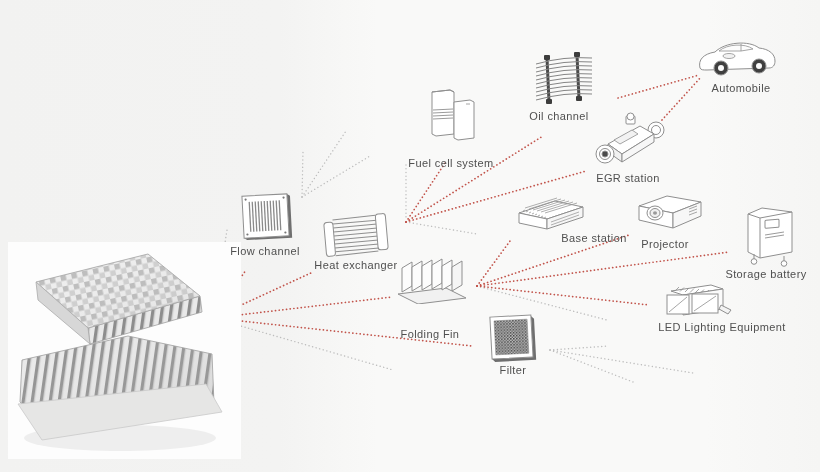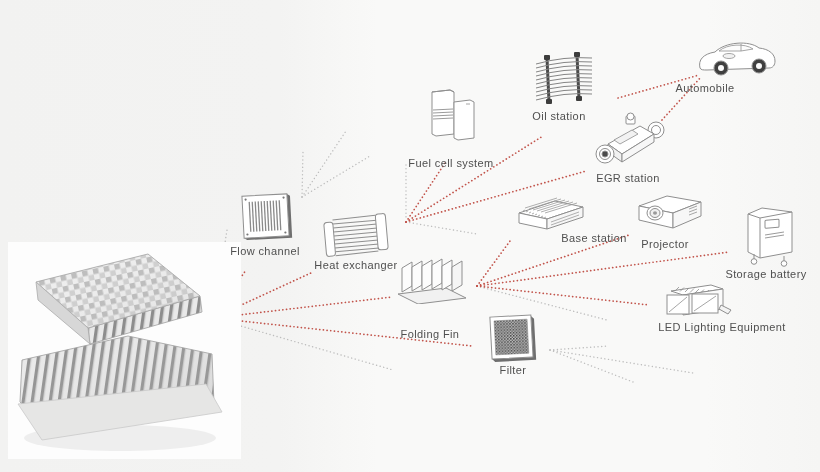--- a/index.html
+++ b/index.html
@@ -170,21 +170,21 @@
         <path d="M6 44 Q34 36 62 38"></path>
           <path d="M6 48 Q34 40 62 42"></path>
       </g>
       <g fill="#3d3d3d">
         <rect x="14" y="3" width="6" height="5" rx="1"></rect>
           <rect x="44" y="0" width="6" height="5" rx="1"></rect>
         <rect x="16" y="47" width="6" height="5" rx="1"></rect>
           <rect x="46" y="44" width="6" height="5" rx="1"></rect>
       </g>
     </svg>
-    <div class="label" style="left:528px;top:110px;width:62px;">Oil station</div>
+    <div class="label" style="left:528px;top:110px;width:62px;">Oil channel</div>
   </div>
 
   <div class="node">
     <svg class="icon" style="left:592px;top:112px;" width="76" height="60" viewBox="0 0 76 60">
       <g fill="#ffffff" stroke="#8f8f8f">
         <circle cx="64" cy="18" r="8"></circle>
           <circle cx="64" cy="18" r="4.5"></circle>
         <path d="M16 32 L48 14 L62 22 L30 42 Z"></path>
         <path d="M16 32 L30 42 L30 50 L16 40 Z" fill="#f1f1f1"></path>
         <path d="M30 42 L62 22 L62 30 L30 50 Z" fill="#f7f7f7"></path>
@@ -205,21 +205,21 @@
         <path d="M5 32 C3 24 8 18 20 16 C30 6 54 4 64 12 C74 13 80 18 80 25 C80 29 78 32 74 32 L12 34 C8 34 6 34 5 32 Z"></path>
         <path d="M24 15 C32 8 50 7 58 13 L46 15 Z" fill="#fcfcfc" stroke-width="0.8"></path>
         <line x1="46" y1="8" x2="46" y2="15" stroke-width="0.8"></line>
         <ellipse cx="34" cy="20" rx="6" ry="2.5" fill="#f2f2f2" stroke-width="0.8"></ellipse>
         <circle cx="26" cy="32" r="7" fill="#3f3f3f"></circle>
           <circle cx="26" cy="32" r="3" fill="#fafafa" stroke="none"></circle>
         <circle cx="64" cy="30" r="7" fill="#3f3f3f"></circle>
           <circle cx="64" cy="30" r="3" fill="#fafafa" stroke="none"></circle>
       </g>
     </svg>
-    <div class="label" style="left:668px;top:82px;width:74px;">Automobile</div>
+    <div class="label" style="left:704px;top:82px;width:74px;">Automobile</div>
   </div>
 
   <div class="node">
     <svg class="icon" style="left:515px;top:195px;" width="72" height="38" viewBox="0 0 72 38">
       <g fill="#ffffff" stroke="#8f8f8f">
         <path d="M4 18 L40 6 L68 12 L32 24 Z"></path>
         <path d="M4 18 L32 24 L32 34 L4 28 Z"></path>
         <path d="M32 24 L68 12 L68 22 L32 34 Z" fill="#f6f6f6"></path>
         <g stroke-width="0.7">
           <line x1="36" y1="27" x2="64" y2="17"></line>

